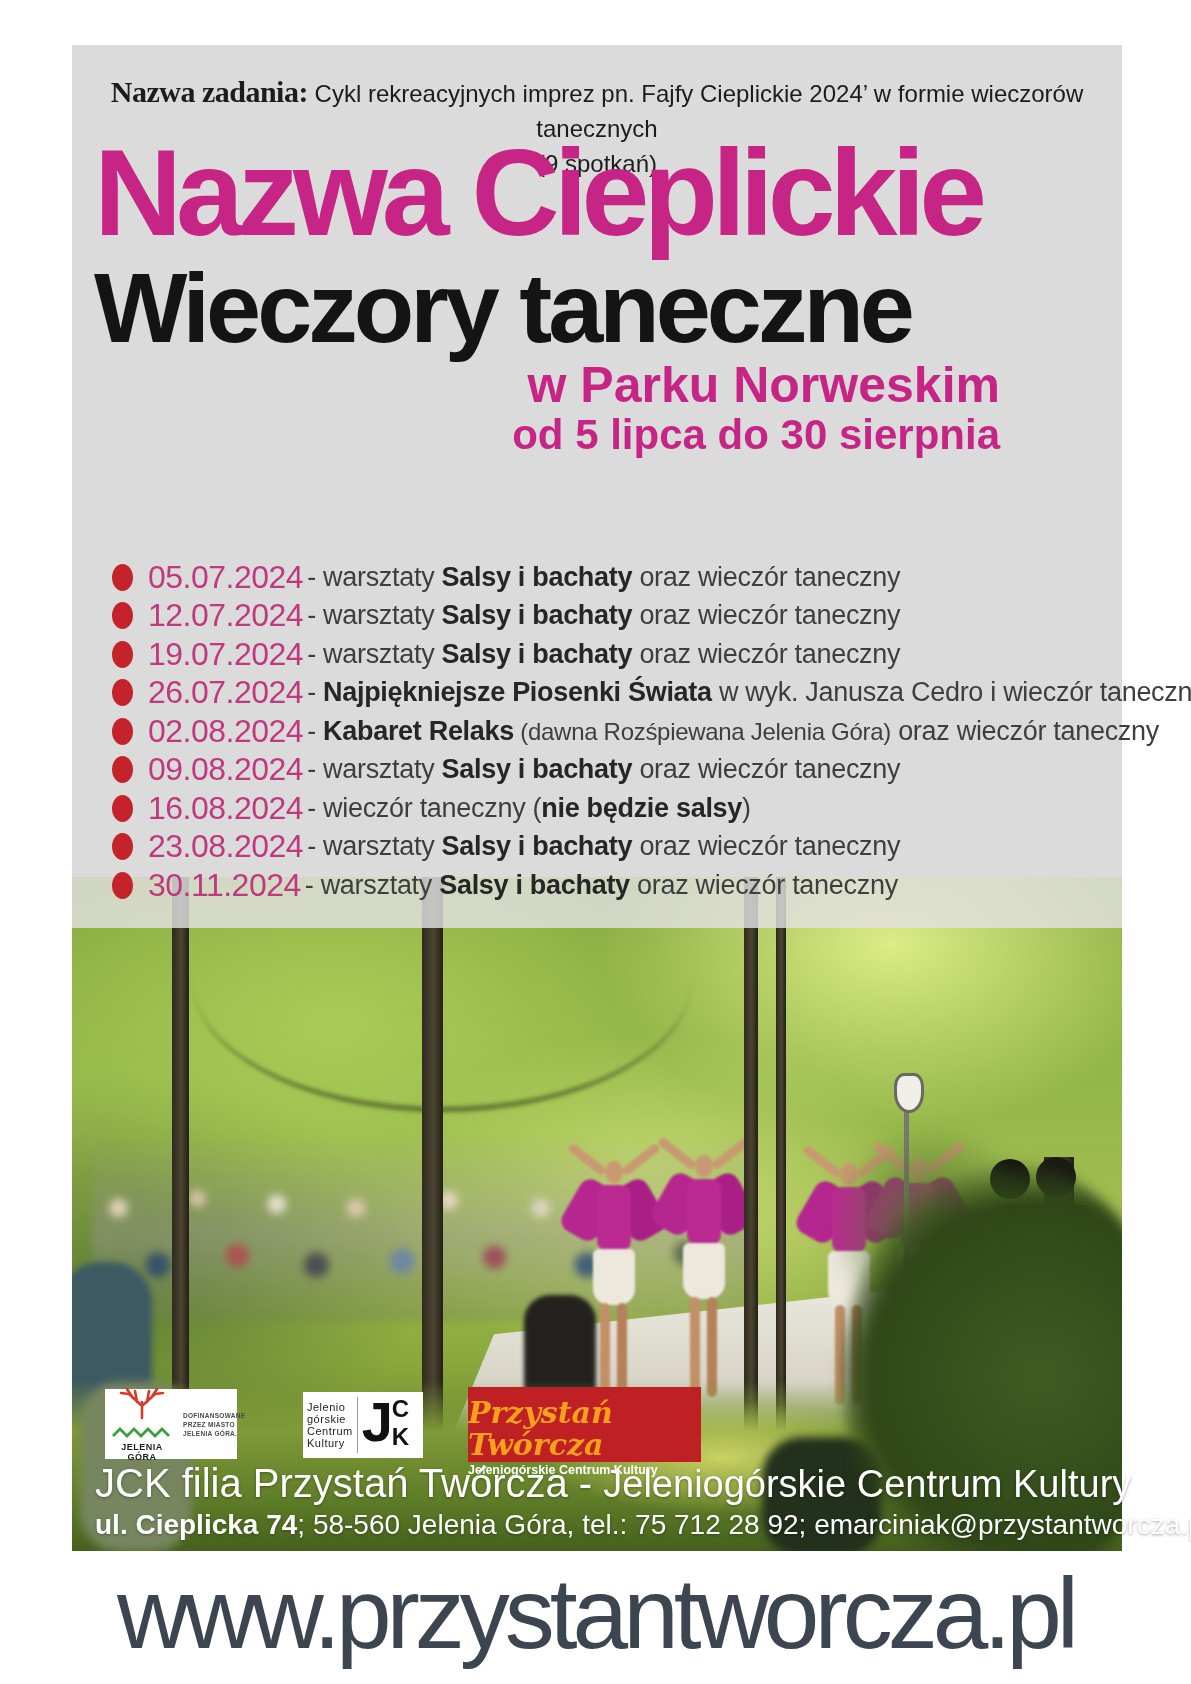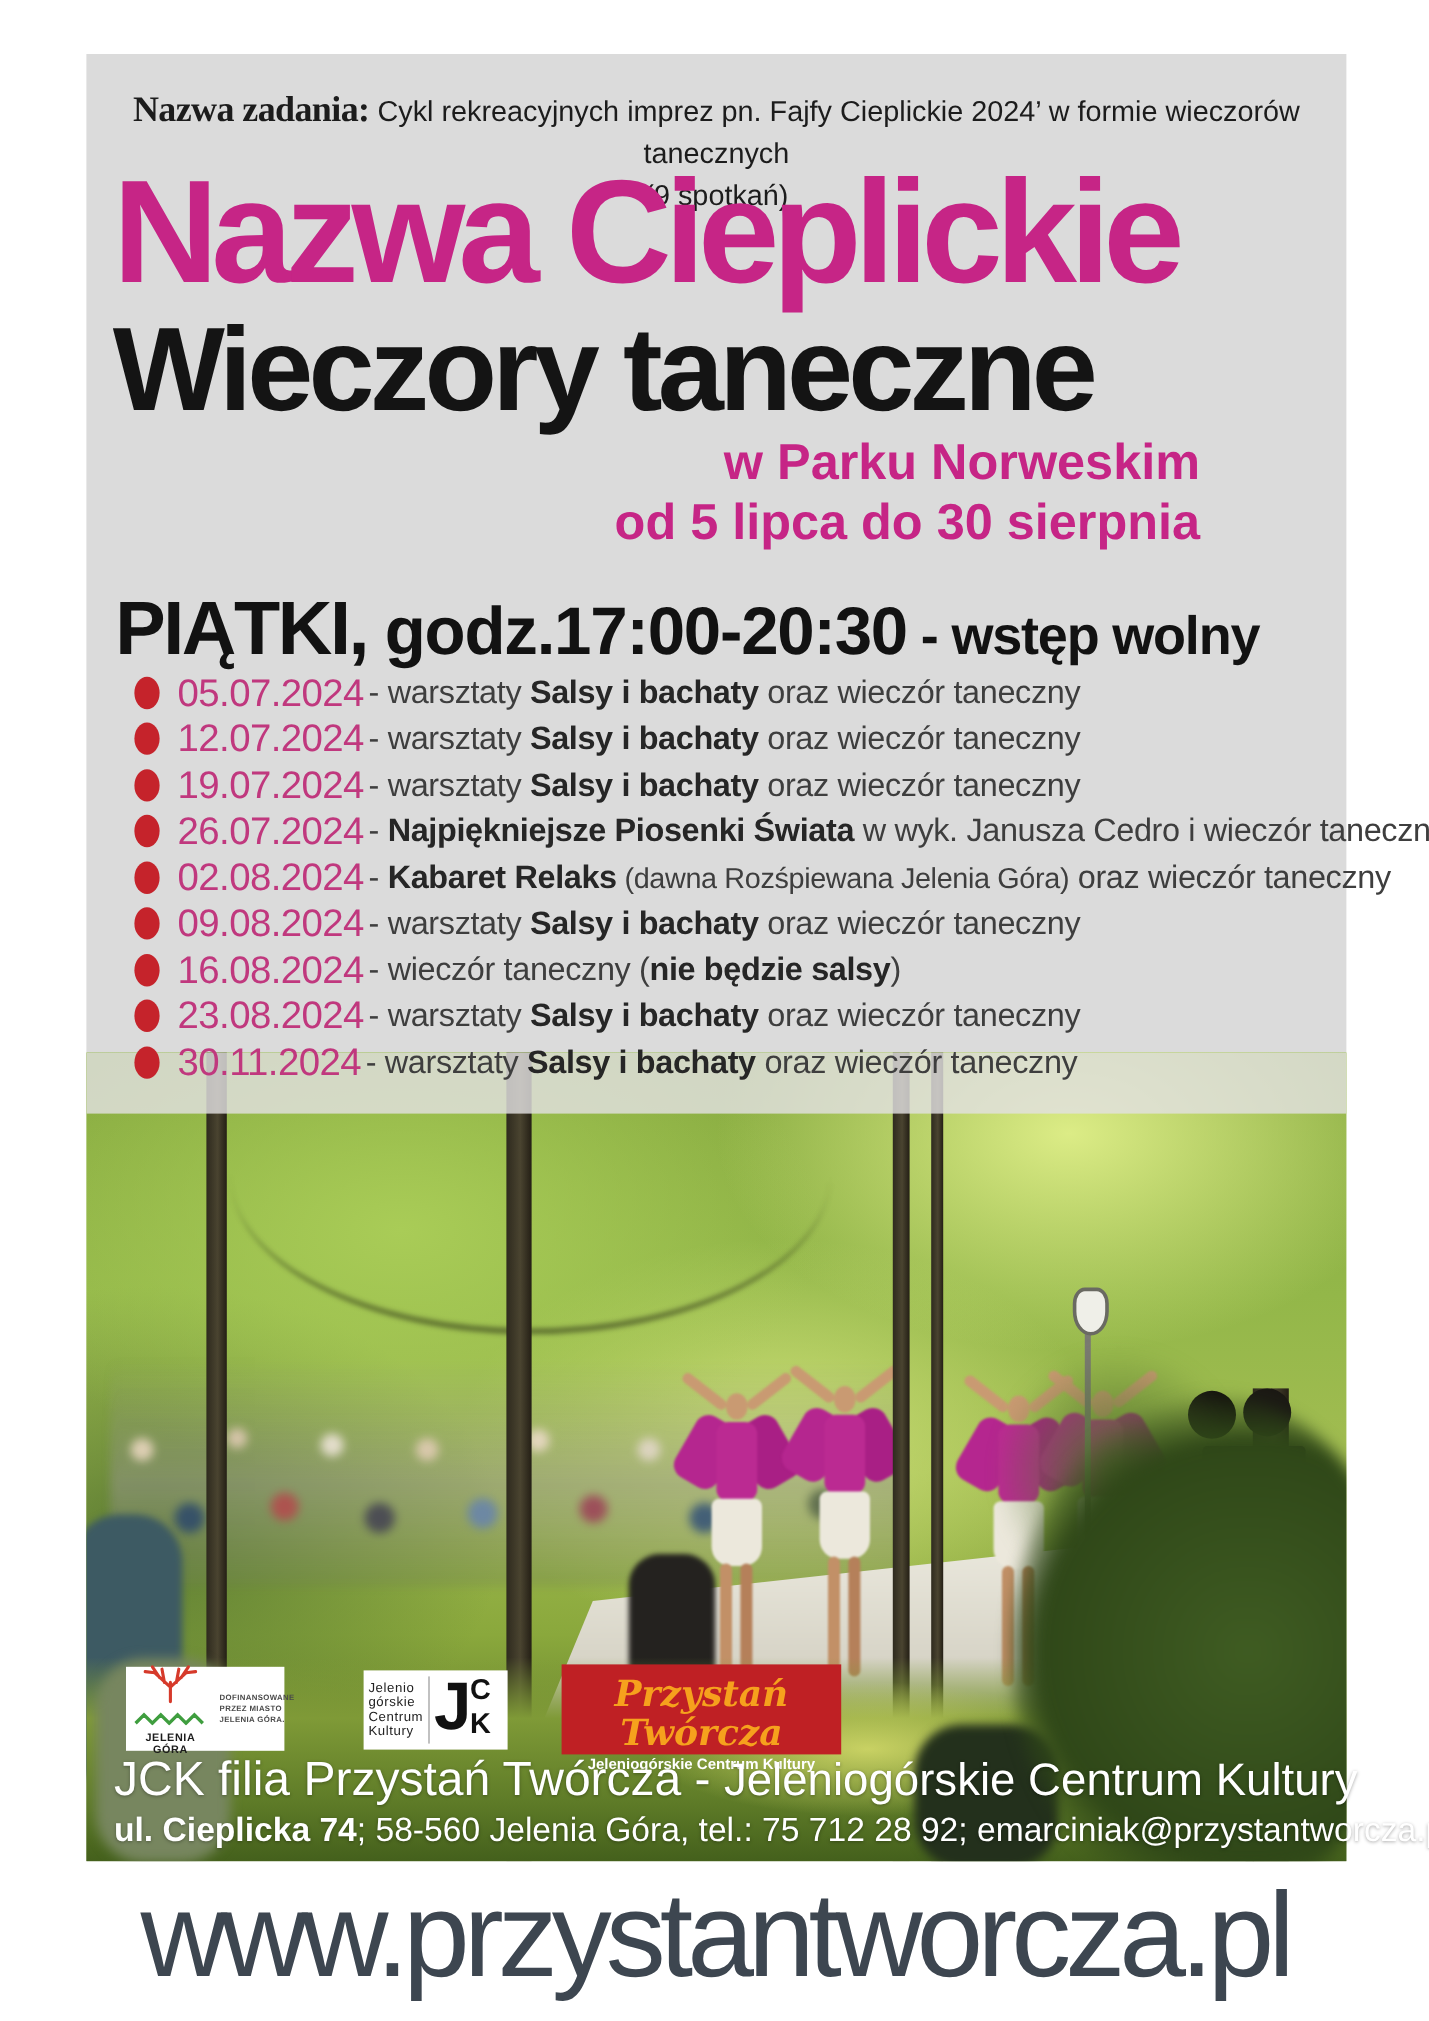--- a/index.html
+++ b/index.html
@@ -10,21 +10,21 @@
   
   .task-note{position:absolute;left:72px;top:76px;width:1050px;text-align:center;color:#1c1c1c;line-height:32px;}
   .task-note .lbl{font-weight:bold;font-size:30px;letter-spacing:-0.5px;font-family:Liberation Serif, serif;}
   .task-note .txt{font-size:24px;}
   .task-note .txt2{display:block;font-size:24px;}
 
   
   .main-title{position:absolute;left:94px;top:132px;font-size:122px;font-weight:bold;letter-spacing:-6px;color:#c62586;line-height:1;}
   .sub-title{position:absolute;left:94px;top:258px;font-size:99px;font-weight:bold;letter-spacing:-4px;color:#141414;line-height:1;}
   .loc-block{position:absolute;right:191px;top:360px;text-align:right;color:#c62586;font-weight:bold;}
-  .loc-line1{font-size:42px;line-height:50px;}
+  .loc-line1{font-size:50px;line-height:50px;}
   .loc-line2{font-size:42px;line-height:50px;}
 
   
   .when-line{position:absolute;left:96px;top:488px;white-space:nowrap;color:#121212;}
   .when-day{font-size:63px;font-weight:bold;letter-spacing:-2px;}
   .when-time{font-size:56px;font-weight:bold;letter-spacing:-1px;}
   .when-entry{font-size:45px;font-weight:bold;letter-spacing:-1px;}
 
   
   .schedule{position:absolute;left:112px;top:558px;margin:0;padding:0;list-style:none;z-index:7;}
@@ -128,21 +128,21 @@
   .jg-div{width:1px;height:52px;background:#bbb;margin:0 5px;}
   .jg-right{flex:1;}
   .jg-right div{font-size:6.5px;font-weight:bold;color:#4a4a4a;line-height:9px;letter-spacing:0.3px;}
   .logo-jck{left:303px;top:1392px;width:120px;height:66px;background:#ffffff;display:flex;align-items:center;padding:3px 4px;}
   .jck-text div{font-size:11px;color:#222;line-height:12px;letter-spacing:0.5px;}
   .jck-div{width:1px;height:56px;background:#999;margin:0 4px;}
   .jck-mark{position:relative;width:52px;height:60px;color:#111;}
   .jck-j{position:absolute;left:0;top:-6px;font-size:56px;font-weight:bold;}
   .jck-c{position:absolute;left:30px;top:0;font-size:24px;font-weight:bold;}
   .jck-k{position:absolute;left:30px;top:28px;font-size:24px;font-weight:bold;}
-  .logo-pt{left:468px;top:1387px;width:233px;height:75px;background:#bf2024;text-align:center;padding-top:10px;}
+  .logo-pt{left:468px;top:1387px;width:233px;height:75px;background:#bf2024;padding-top:10px;}
   .pt-script{font-family:"DejaVu Serif", serif;font-style:italic;font-weight:bold;font-size:30px;color:#f6a11d;line-height:32px;}
   .pt-sub{font-size:12.5px;font-weight:bold;color:#ffffff;margin-top:2px;}
 
   
   .website{position:absolute;left:0;top:1556px;width:1191px;text-align:center;color:#3d4650;font-size:100px;letter-spacing:-5px;z-index:8;}
 </style>
 </head>
 <body>
 
 <div class="page">
@@ -155,23 +155,20 @@
   </div>
 
   <div class="main-title">Nazwa Cieplickie</div>
   <div class="sub-title">Wieczory taneczne</div>
 
   <div class="loc-block">
     <div class="loc-line1">w Parku Norweskim</div>
     <div class="loc-line2">od 5 lipca do 30 sierpnia</div>
   </div>
 
-  <div class="when-line">
-    <span class="when-day">PIĄTKI,</span><span class="when-time"> godz.17:00-20:30</span><span class="when-entry">  - wstęp wolny</span>
-  </div>
 
   <ul class="schedule">
       <li class="srow">
         <span class="bullet"></span>
         <span class="sdate">05.07.2024</span>
         <span class="sdesc"><span> - warsztaty </span><b>Salsy i bachaty</b><span> oraz wieczór taneczny</span></span>
       </li>
       <li class="srow">
         <span class="bullet"></span>
         <span class="sdate">12.07.2024</span>

